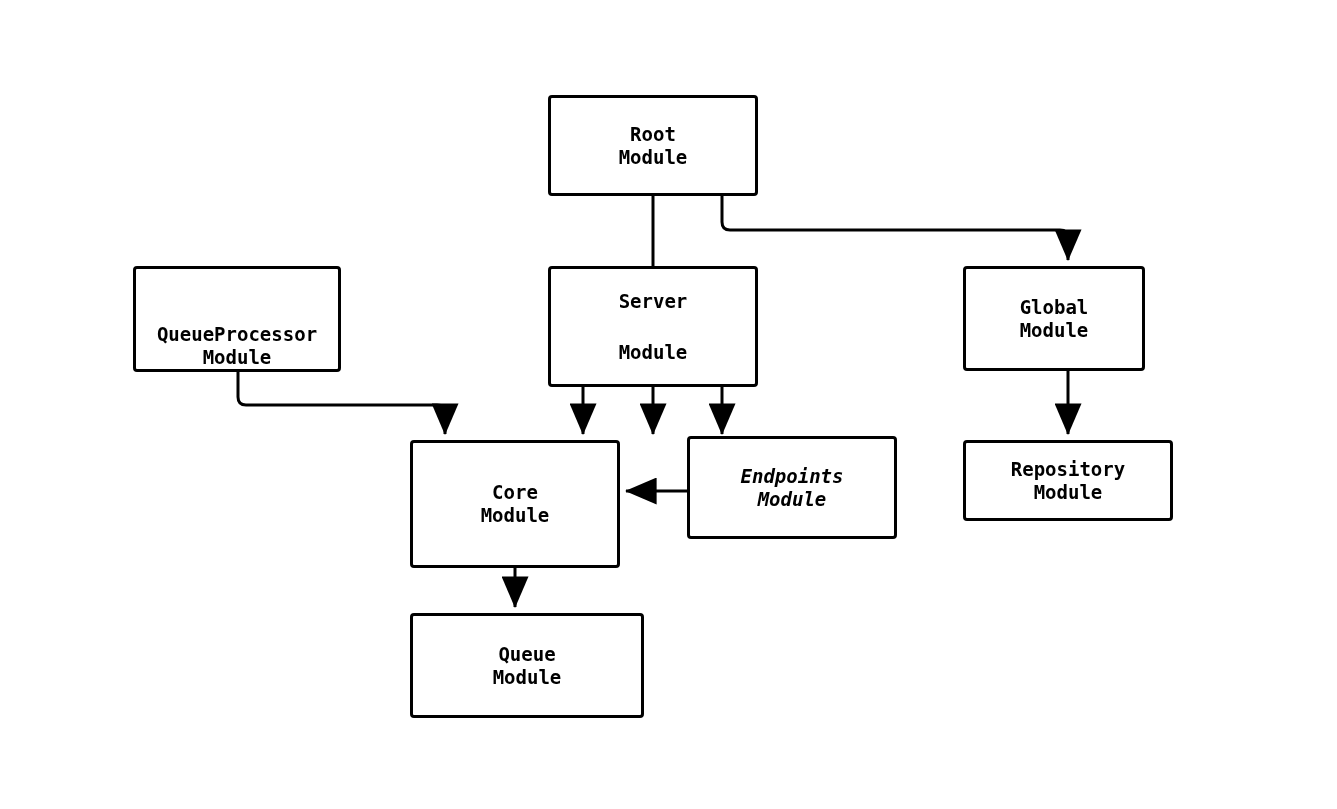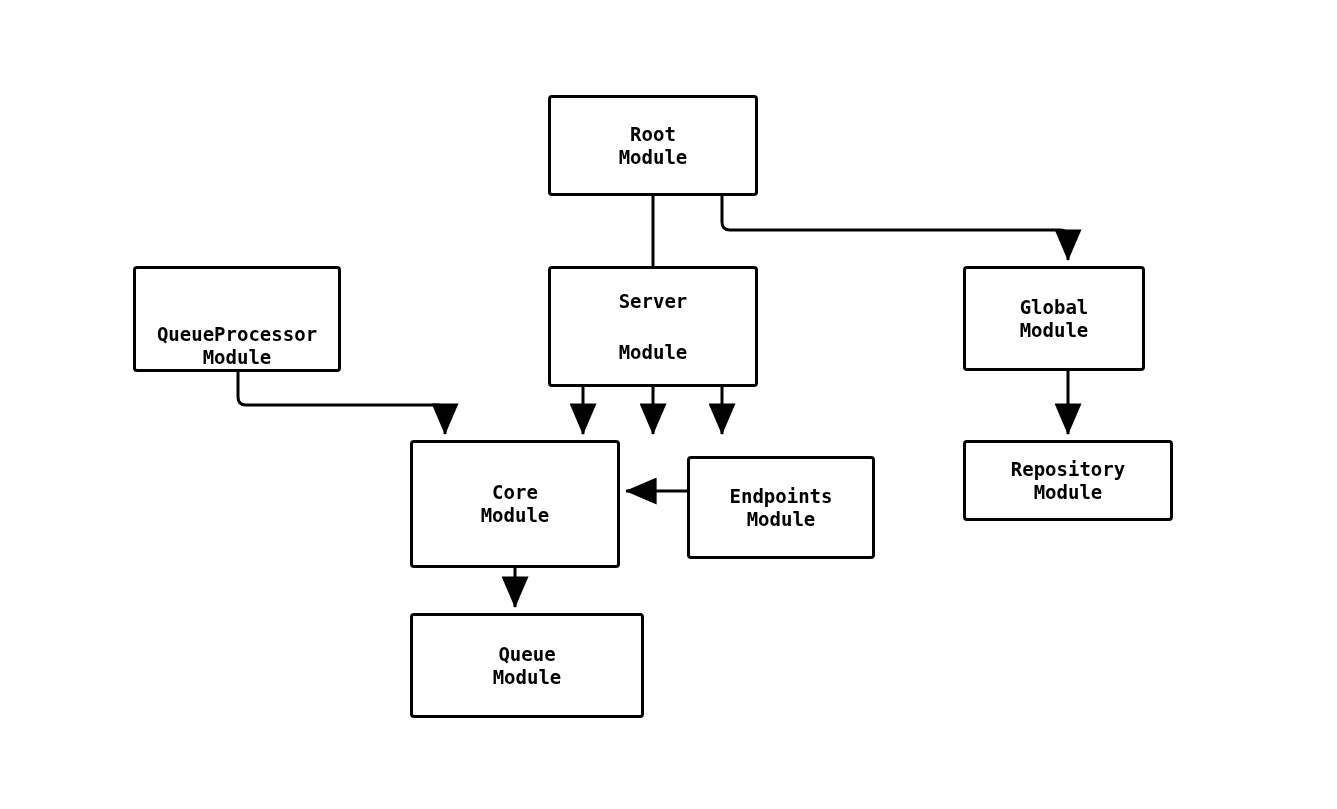--- a/index.html
+++ b/index.html
@@ -93,21 +93,21 @@
   <div class="node" style="left:963px; top:266px; width:182px; height:105px;">
     <span class="line1">Global</span>
     <span class="line2">Module</span>
   </div>
 
   <div class="node" style="left:410px; top:440px; width:210px; height:128px;">
     <span class="line1">Core</span>
     <span class="line2">Module</span>
   </div>
 
-  <div class="node" style="left:687px; top:456px; width:188px; height:103px;">
+  <div class="node" style="left:687px; top:436px; width:210px; height:103px;font-style:italic;">
     <span class="line1">Endpoints</span>
     <span class="line2">Module</span>
   </div>
 
   <div class="node" style="left:963px; top:440px; width:210px; height:81px;">
     <span class="line1">Repository</span>
     <span class="line2">Module</span>
   </div>
 
   <div class="node" style="left:410px; top:613px; width:234px; height:105px;">

